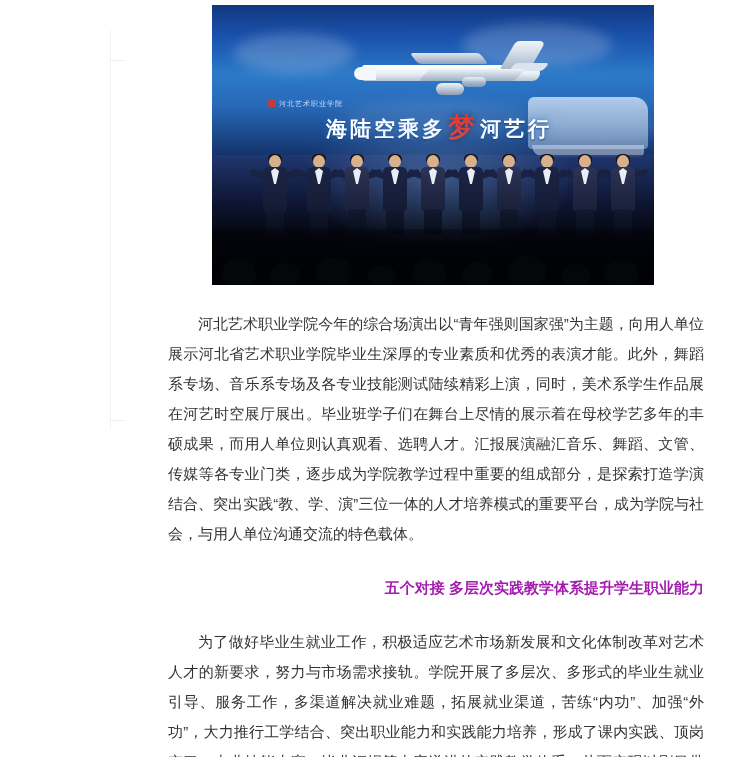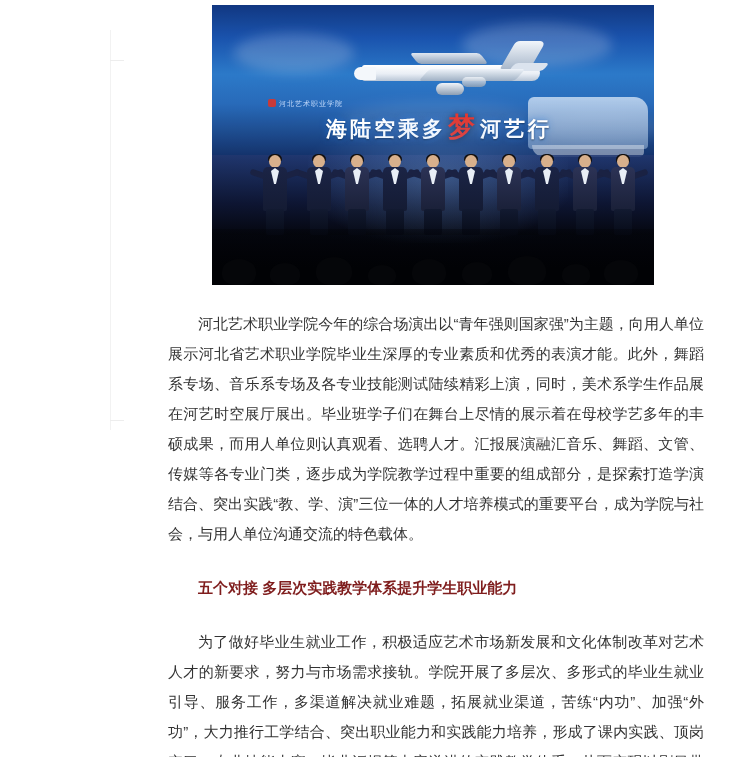--- a/index.html
+++ b/index.html
@@ -290,22 +290,23 @@
     text-align: justify;
     text-indent: 2em;
   }
   .para-gap { height: 24px; }
   h3.subhead {
     margin: 0;
     padding: 0;
     font-size: 15px;
     line-height: 30px;
     font-weight: bold;
-    color: #7f1d1d;
+    color: #a21caf;
     text-indent: 2em;
+    text-align: right;
   }
   .text-block { margin-top: 24px; }
 </style>
 </head>
 <body>
 
 <div class="page">
 
   <div class="left-rule"></div>
   <div class="left-tick tick-a"></div>

